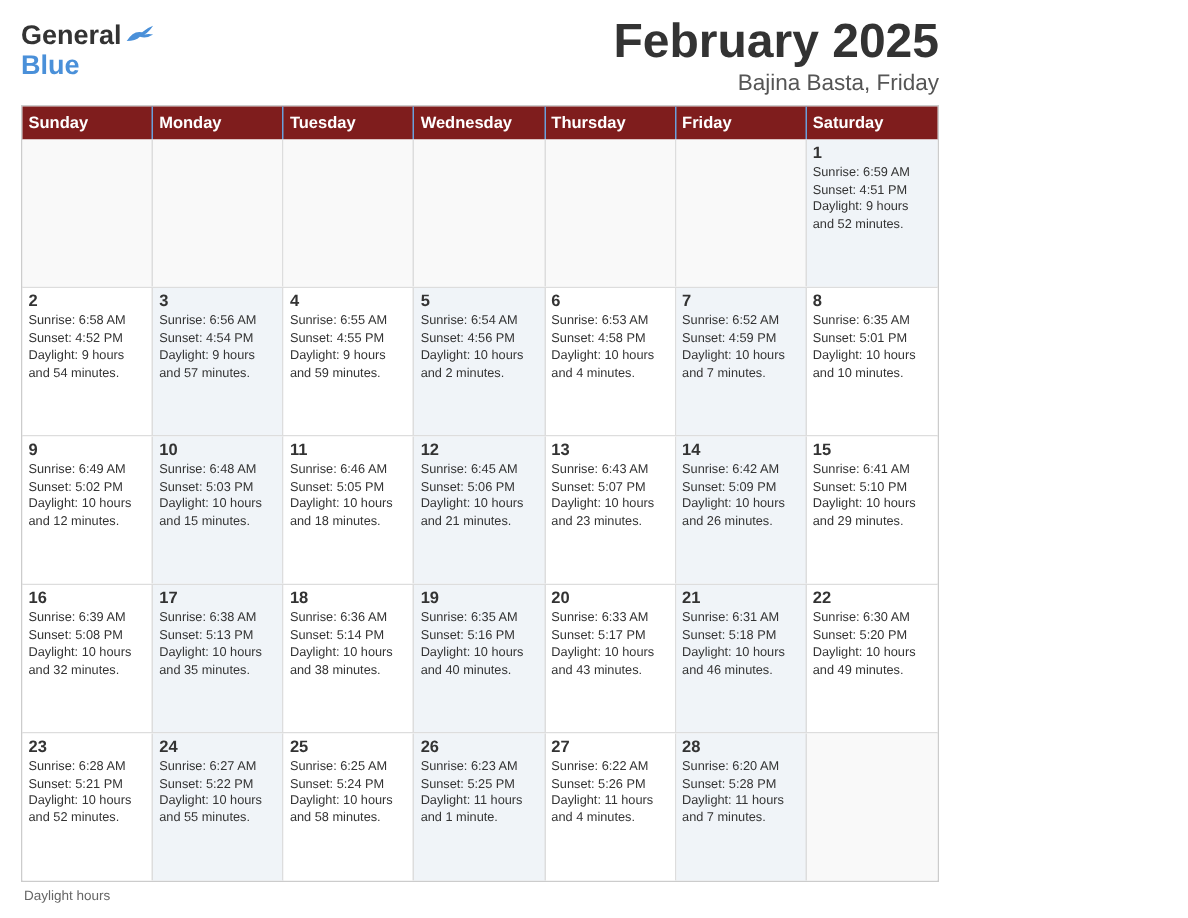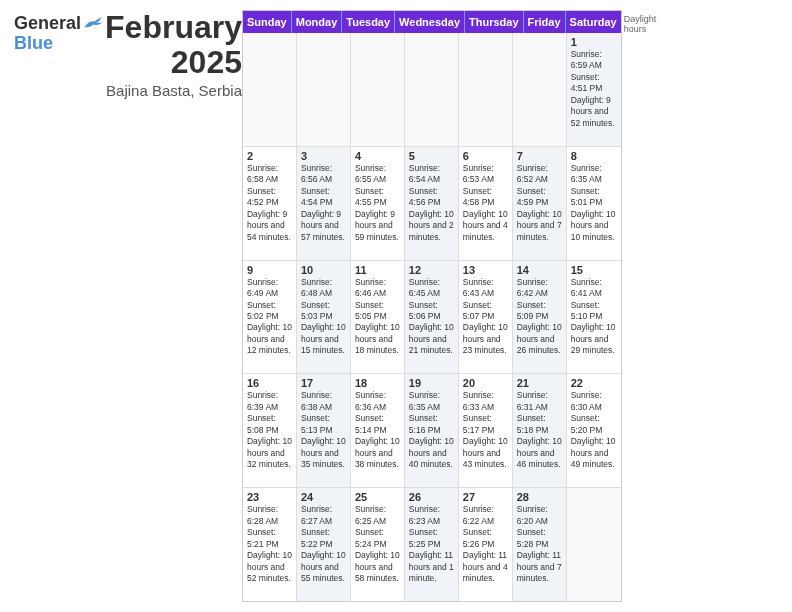--- a/index.html
+++ b/index.html
@@ -8,21 +8,21 @@
       height: 612px;
       font-family: Arial, sans-serif;
       background: #fff;
       overflow: hidden;
     }
     .page {
       width: 640px;
       height: 612px;
       padding: 10px 14px 10px 14px;
       display: flex;
-      flex-direction: row;
+      flex-direction: column;
     }
     .header {
       display: flex;
       align-items: flex-start;
       justify-content: space-between;
       margin-bottom: 6px;
     }
     .logo {
       display: flex;
       align-items: center;
@@ -62,21 +62,21 @@
     }
     .calendar {
       flex: 1;
       display: flex;
       flex-direction: column;
       border: 1px solid #ccc;
     }
     .cal-header-row {
       display: grid;
       grid-template-columns: repeat(7, 1fr);
-      background: #6d28d9;
+      background: #7f1d1d;
     }
     .cal-header-cell {
       color: #fff;
       font-size: 11px;
       font-weight: bold;
       padding: 5px 4px;
       text-align: left;
       border-right: 1px solid #6a9fdb;
     }
     .cal-header-cell:last-child { border-right: none; }
@@ -134,21 +134,21 @@
           <span class="logo-text-general">General</span>
           <svg class="logo-icon" viewBox="0 0 30 24" fill="none" xmlns="http://www.w3.org/2000/svg">
             <path d="M2 18 Q8 8 16 10 Q20 6 26 4 Q22 10 18 12 Q22 11 26 12 Q20 16 14 14 Q10 18 2 18Z" fill="#4a90d9"></path>
           </svg>
         </div>
         <span class="logo-text-blue">Blue</span>
       </div>
     </div>
     <div class="title-block">
       <div class="title-main">February 2025</div>
-      <div class="title-sub">Bajina Basta, Serbia</div>
+      <div class="title-sub">Bajina Basta, Friday</div>
     </div>
   </div>
 
   <div class="calendar">
     <div class="cal-header-row">
     <div class="cal-header-cell">Sunday</div>
         <div class="cal-header-cell">Monday</div>
         <div class="cal-header-cell">Tuesday</div>
         <div class="cal-header-cell">Wednesday</div>
         <div class="cal-header-cell">Thursday</div>

